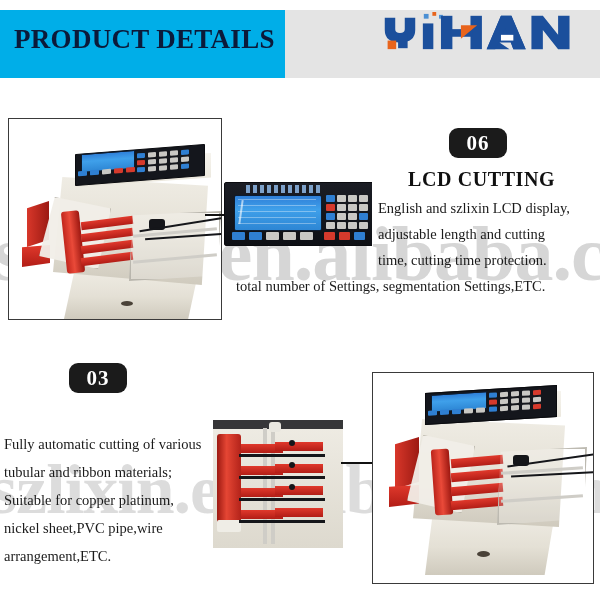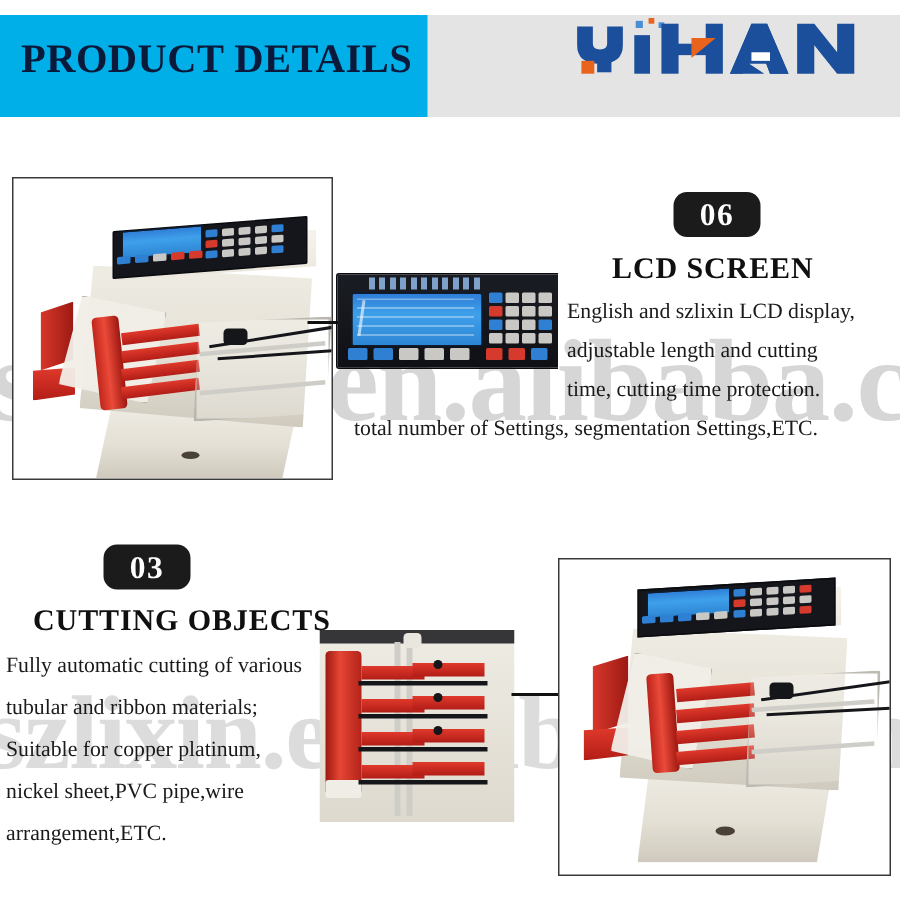--- a/index.html
+++ b/index.html
@@ -226,28 +226,27 @@
       <div class="key k-gray" style="position:absolute;left:34px;top:0;width:13px;height:8px;"></div>
       <div class="key k-gray" style="position:absolute;left:51px;top:0;width:13px;height:8px;"></div>
       <div class="key k-gray" style="position:absolute;left:68px;top:0;width:13px;height:8px;"></div>
       <div class="key k-red" style="position:absolute;left:92px;top:0;width:11px;height:8px;"></div>
       <div class="key k-red" style="position:absolute;left:107px;top:0;width:11px;height:8px;"></div>
       <div class="key k-blue" style="position:absolute;left:122px;top:0;width:11px;height:8px;"></div>
     </div>
   </div>
 
   <div class="badge" style="left:449px;top:128px;width:58px;height:30px;">06</div>
-  <div class="sec-title" style="left:408px;top:168px;">LCD SCREEN</div>
+  <div class="sec-title" style="left:408px;top:168px;">LCD CUTTING</div>
   <div class="body-line" style="left:378px;top:200px;">English and szlixin LCD display,</div>
   <div class="body-line" style="left:378px;top:252px;">time, cutting time protection.</div>
   <div class="body-line" style="left:378px;top:226px;">adjustable length and cutting</div>
   <div class="body-line" style="left:236px;top:278px;">total number of Settings, segmentation Settings,ETC.</div>
 
   <div class="badge" style="left:69px;top:363px;width:58px;height:30px;">03</div>
-  <div class="sec-title" style="left:22px;top:403px;">CUTTING OBJECTS</div>
   <div class="body-line" style="left:4px;top:436px;">Fully automatic cutting of various</div>
   <div class="body-line" style="left:4px;top:464px;">tubular and ribbon materials;</div>
   <div class="body-line" style="left:4px;top:492px;">Suitable for copper platinum,</div>
   <div class="body-line" style="left:4px;top:520px;">nickel sheet,PVC pipe,wire</div>
   <div class="body-line" style="left:4px;top:548px;">arrangement,ETC.</div>
 
   <div style="position:absolute;left:213px;top:420px;width:130px;height:128px;overflow:hidden;">
     <div class="mch" style="left:0;top:0;width:130px;height:128px;background:linear-gradient(180deg,#efece4,#ddd9ce);"></div>
 
     <div class="mch bar-dark" style="left:0;top:0;width:130px;height:9px;opacity:.85;"></div>

